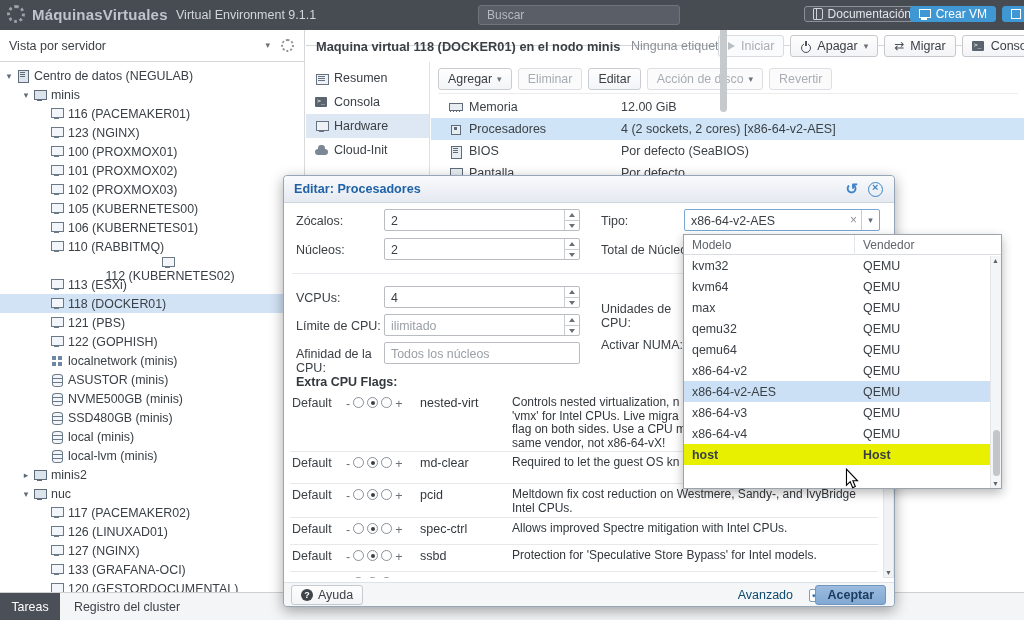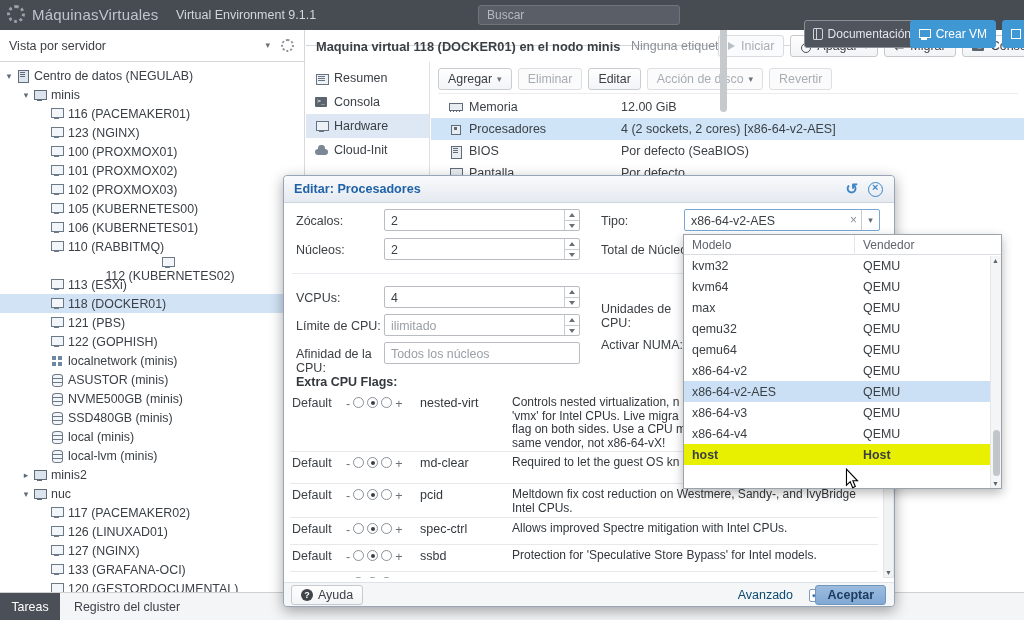--- a/index.html
+++ b/index.html
@@ -2,25 +2,25 @@
 <html><head>
 <meta charset="utf-8">
 <style>
   *{margin:0;padding:0;box-sizing:border-box}
   body{font-family:"Liberation Sans",sans-serif;background:#9a9a9a}
   .app{position:relative;width:1024px;height:620px;overflow:hidden;background:#fff;font-size:12.5px;color:#3c4146}
 
   
   .hdr{position:absolute;left:0;top:0;right:0;height:30px;background:#474b52;z-index:5}
   .gearb{position:absolute;left:7px;top:5px;width:18px;height:18px;border:3px dotted #9aa1a9;border-radius:50%}
-  .brand{position:absolute;left:32px;top:6px;font-size:15px;font-weight:normal;color:#bfc5cd;letter-spacing:.2px}
+  .brand{position:absolute;left:32px;top:6px;font-size:15px;font-weight:bold;color:#bfc5cd;letter-spacing:.2px}
   .ver{position:absolute;left:176px;top:8px;font-size:12.5px;color:#d3d6da}
   .hsearch{position:absolute;left:478px;top:5px;width:202px;height:20px;background:#5a5f67;border:1px solid #70757c;border-radius:3px;color:#e8eaed;font-size:12px;padding:0 8px;font-family:"Liberation Sans",sans-serif}
   .hsearch::placeholder{color:#b4bac2}
-  .hbtn{position:absolute;top:20px;height:28px;display:flex;align-items:center;gap:5px;padding:0 8px;border-radius:3px;font-size:12px;cursor:default}
+  .hbtn{position:absolute;top:6px;height:16px;display:flex;align-items:center;gap:5px;padding:0 8px;border-radius:3px;font-size:12px;cursor:default}
   .hbtn.dark{right:104px;background:#50555d;border:1px solid #8a9098;color:#e2e5e9}
   .hbtn.blue{background:#3f97d3;border:1px solid #3f97d3;color:#fff}
   .hbtn.createvm{right:28px}
   .hbtn.partial{right:-12px;width:34px}
   .book{width:10px;height:12px;border:1px solid #cfd3d8;border-radius:1px 2px 2px 1px;position:relative;background:#50555d;flex:none}
   .book::before{content:'';position:absolute;left:2px;top:0;bottom:0;width:1px;background:#cfd3d8}
   .monw{width:12px;height:12px;position:relative;flex:none}
   .monw::before{content:'';position:absolute;left:0;top:1px;width:10px;height:7px;border:1px solid #fff}
   .monw::after{content:'';position:absolute;left:2px;top:10px;width:6px;height:2px;background:#fff}
   .cube{width:10px;height:10px;border:1px solid #fff;flex:none}

